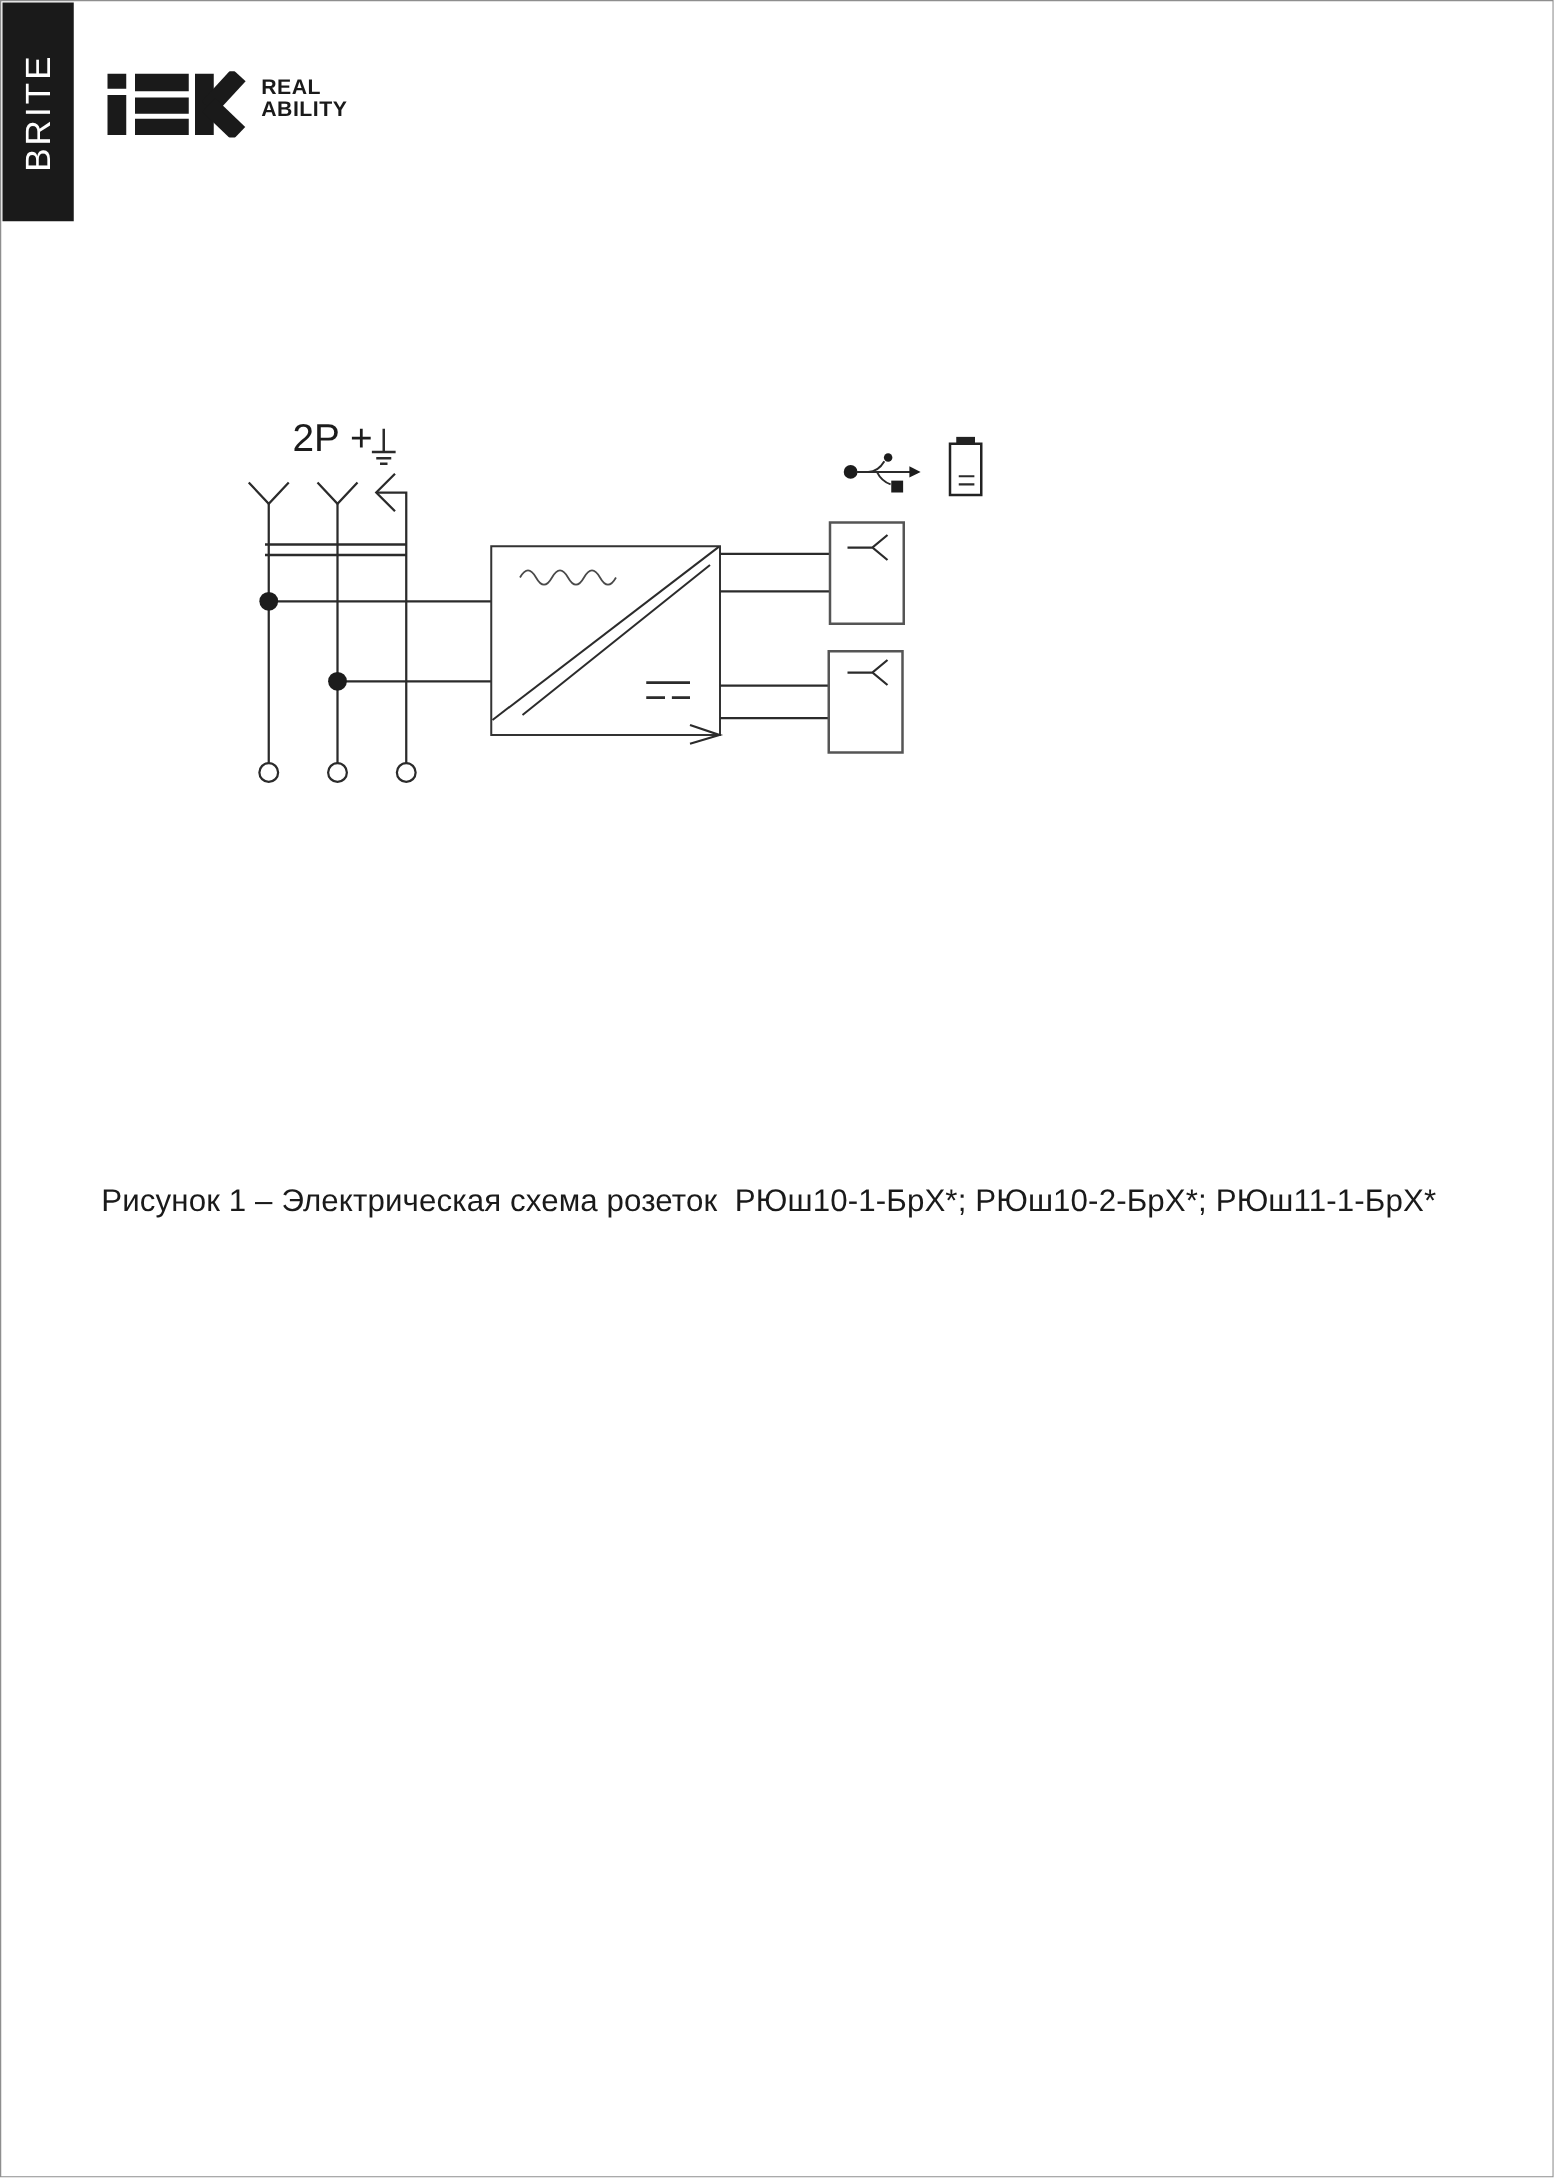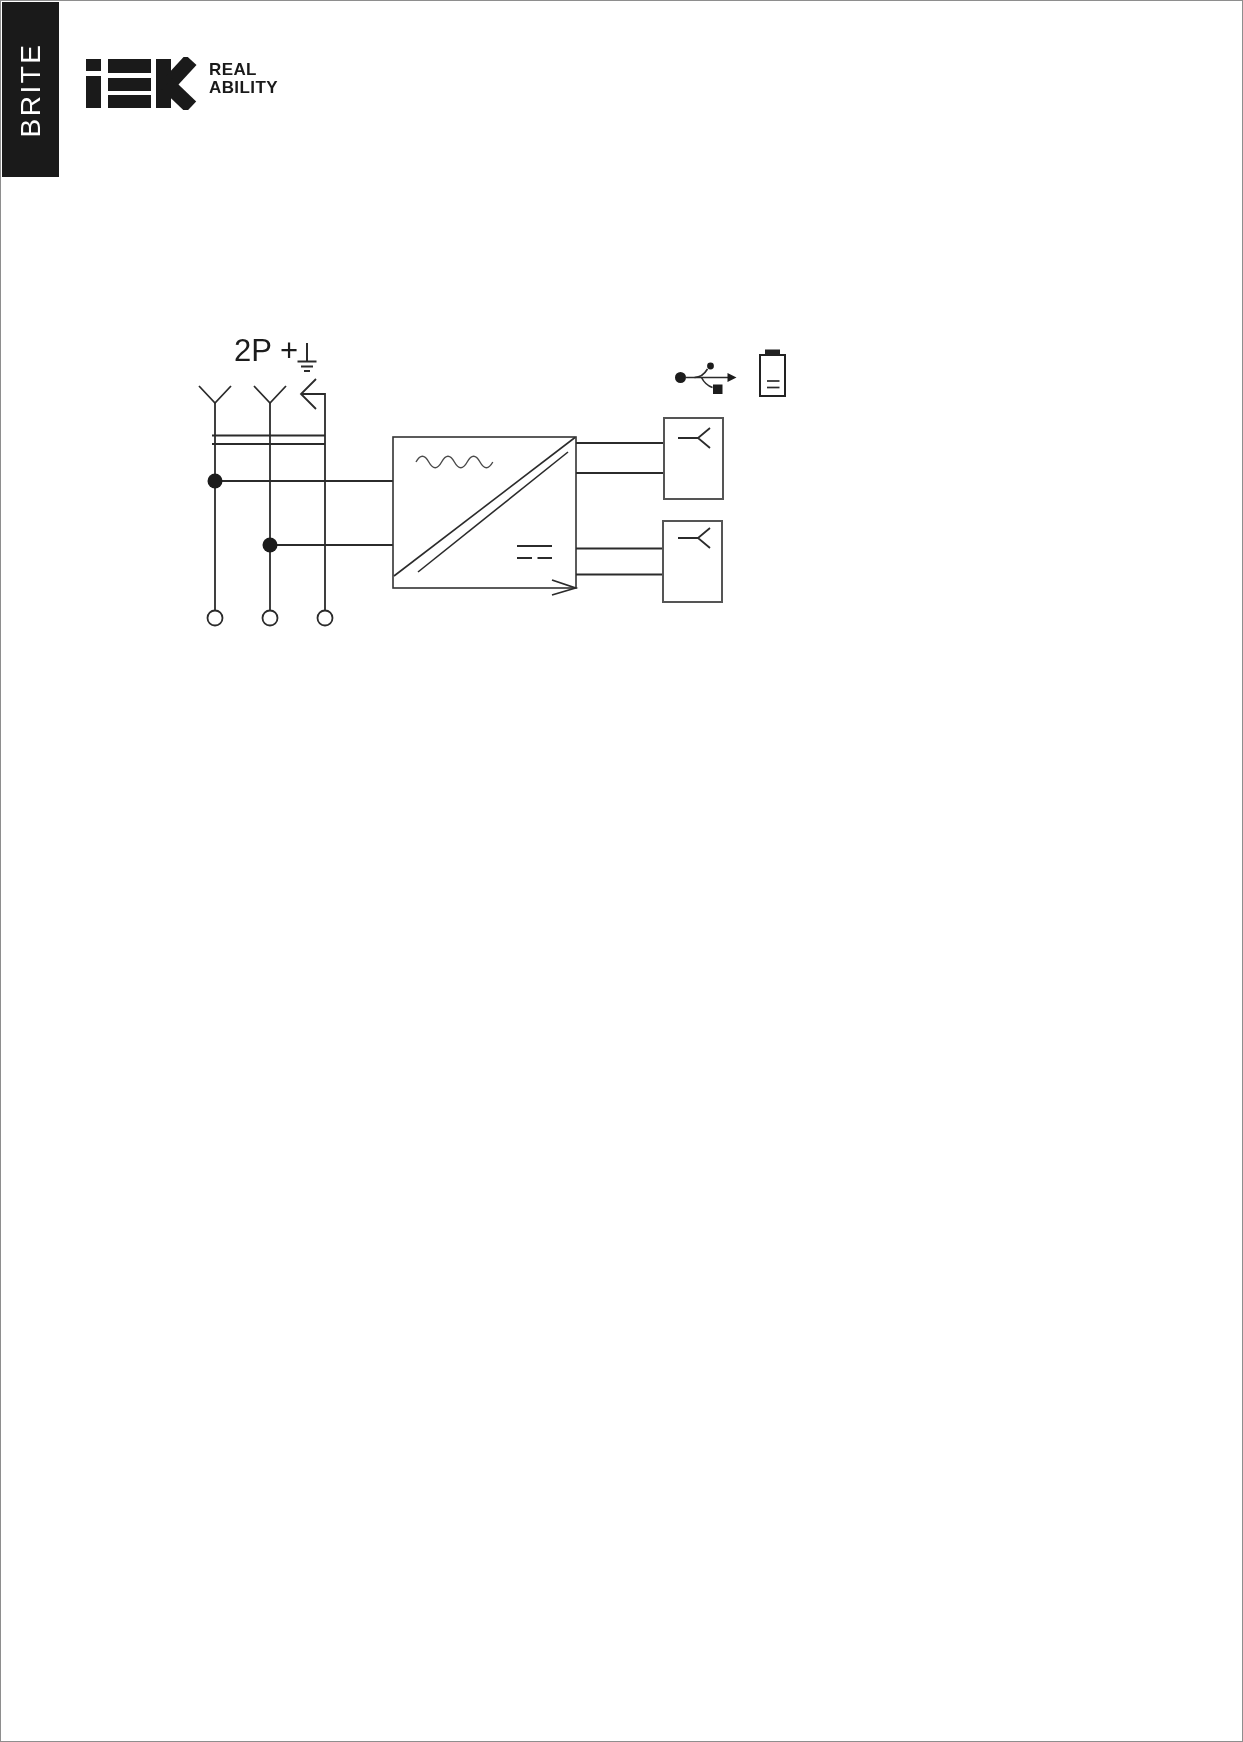--- a/index.html
+++ b/index.html
@@ -136,14 +136,15 @@
       <g>
         <rect x="759" y="354" width="25" height="41" stroke="#222222" stroke-width="2"></rect>
         <rect x="764" y="348.5" width="15" height="5.5" fill="#222222" stroke="none"></rect>
         <line x1="766" y1="380" x2="778.5" y2="380" stroke-width="1.7"></line>
         <line x1="766" y1="386.5" x2="778.5" y2="386.5" stroke-width="1.7"></line>
       </g>
 
     </g>
   </svg>
 
+  <div class="caption">Рисунок 1 – Электрическая схема розеток  РЮш10-1-БрХ*; РЮш10-2-БрХ*; РЮш11-1-БрХ*</div>
 
 </div>
 
 </body></html>

